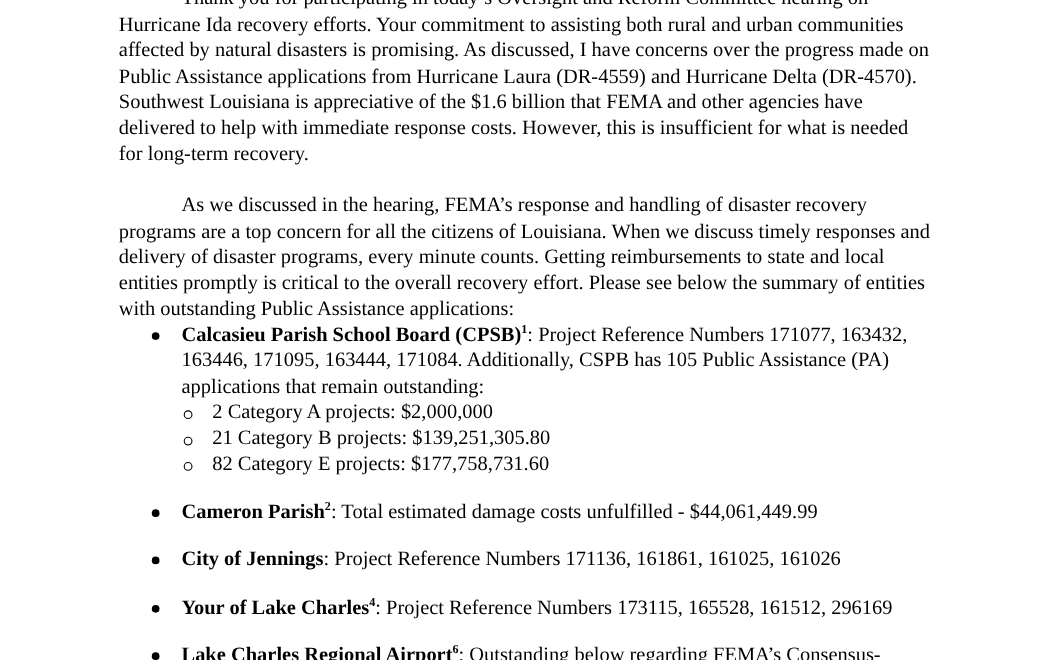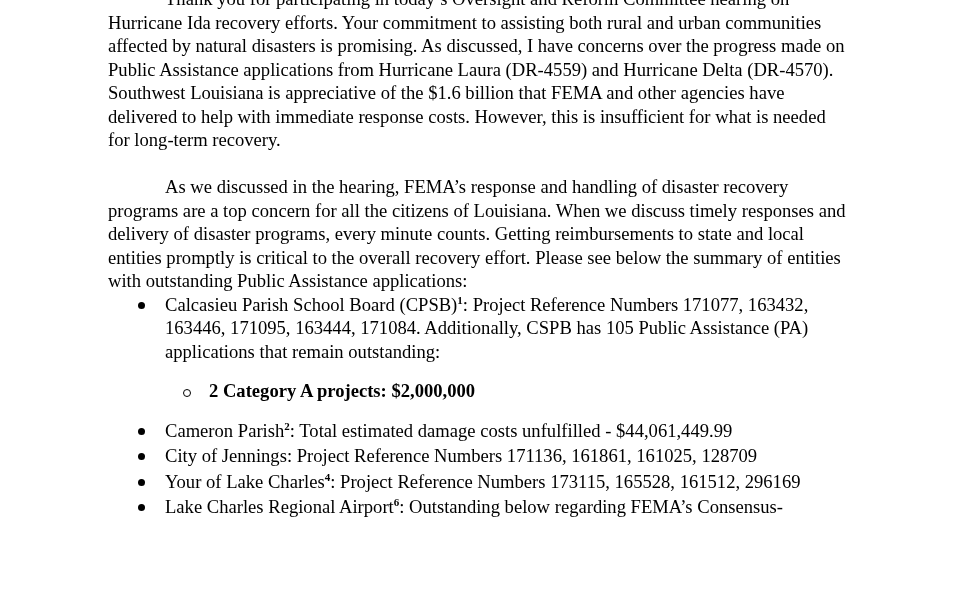--- a/index.html
+++ b/index.html
@@ -12,52 +12,54 @@
   }
   .page { position: absolute; left: 108px; top: -13px; width: 740px; }
   p { margin: 0; line-height: 23.5px; }
   .para { text-indent: 57px; margin-bottom: 23.5px; }
   ul.bullets { list-style: none; margin: 0; padding: 0; }
   ul.bullets > li { position: relative; padding-left: 57px; line-height: 23.5px; }
   ul.bullets > li .bullet {
     position: absolute; left: 30px; top: 9px;
     width: 7px; height: 7px; border-radius: 50%; background: #000;
   }
-  ul.bullets > li.gap { margin-top: 2px; }
-  ul.sub { list-style: none; margin: 16px; padding: 0; font-weight: bold; }
+  ul.bullets > li.gap { margin-top: 20px; }
+  ul.sub { list-style: none; margin: 0; padding: 0; }
   ul.sub > li { position: relative; padding-left: 28px; line-height: 23.5px; }
   ul.sub > li .circle {
     position: absolute; left: 2px; top: 10px;
     width: 6px; height: 6px; border-radius: 50%; border: 1.2px solid #000;
   }
-  b { font-weight: normal; }
+  b { font-weight: bold; }
   sup { font-size: 11px; line-height: 0; vertical-align: 7px; font-weight: bold; }
 </style>
 </head>
 <body>
 
 <div class="page">
   <p class="para">Thank you for participating in today’s Oversight and Reform Committee hearing on Hurricane Ida recovery efforts. Your commitment to assisting both rural and urban communities affected by natural disasters is promising. As discussed, I have concerns over the progress made on Public Assistance applications from Hurricane Laura (DR-4559) and Hurricane Delta (DR-4570). Southwest Louisiana is appreciative of the $1.6 billion that FEMA and other agencies have delivered to help with immediate response costs. However, this is insufficient for what is needed for long-term recovery.</p>
   <p class="para" style="margin-bottom:0">As we discussed in the hearing, FEMA’s response and handling of disaster recovery programs are a top concern for all the citizens of Louisiana. When we discuss timely responses and delivery of disaster programs, every minute counts. Getting reimbursements to state and local entities promptly is critical to the overall recovery effort. Please see below the summary of entities with outstanding Public Assistance applications:</p>
 
   <ul class="bullets">
     <li>
       <span class="bullet"></span>
       <b>Calcasieu Parish School Board (CPSB)</b><sup>1</sup><span>: Project Reference Numbers 171077, 163432, 163446, 171095, 163444, 171084. Additionally, CSPB has 105 Public Assistance (PA) applications that remain outstanding:</span>
       <ul class="sub">
         <li><span class="circle"></span><span>2 Category A projects: $2,000,000</span></li>
+        <li><span class="circle"></span><span>21 Category B projects: $139,251,305.80</span></li>
+        <li><span class="circle"></span><span>82 Category E projects: $177,758,731.60</span></li>
       </ul>
     </li>
     <li class="gap">
       <span class="bullet"></span>
       <b>Cameron Parish</b><sup>2</sup><span>: Total estimated damage costs unfulfilled - $44,061,449.99</span>
     </li>
     <li class="gap">
       <span class="bullet"></span>
-      <b>City of Jennings</b><span>: Project Reference Numbers 171136, 161861, 161025, 128709</span>
+      <b>City of Jennings</b><span>: Project Reference Numbers 171136, 161861, 161025, 161026</span>
     </li>
     <li class="gap">
       <span class="bullet"></span>
       <b>Your of Lake Charles</b><sup>4</sup><span>: Project Reference Numbers 173115, 165528, 161512, 296169</span>
     </li>
     <li class="gap">
       <span class="bullet"></span>
       <b>Lake Charles Regional Airport</b><sup>6</sup><span>: Outstanding below regarding FEMA’s Consensus-</span>
     </li>
   </ul>

